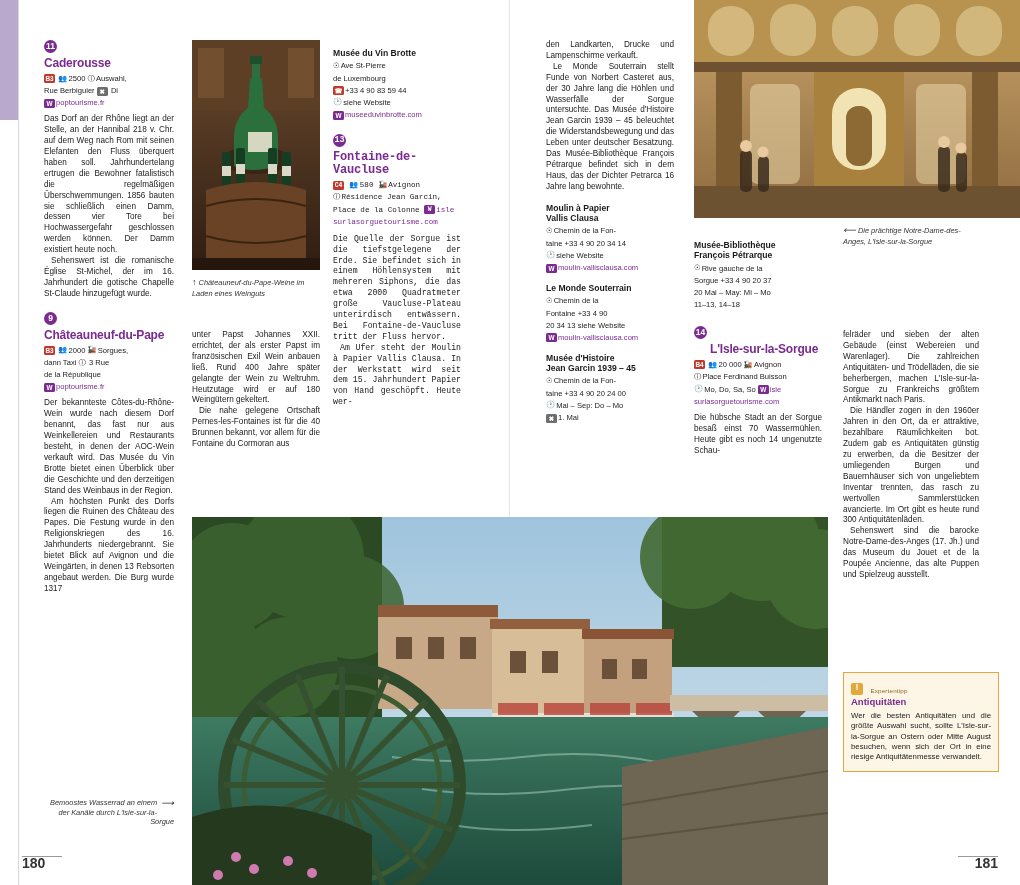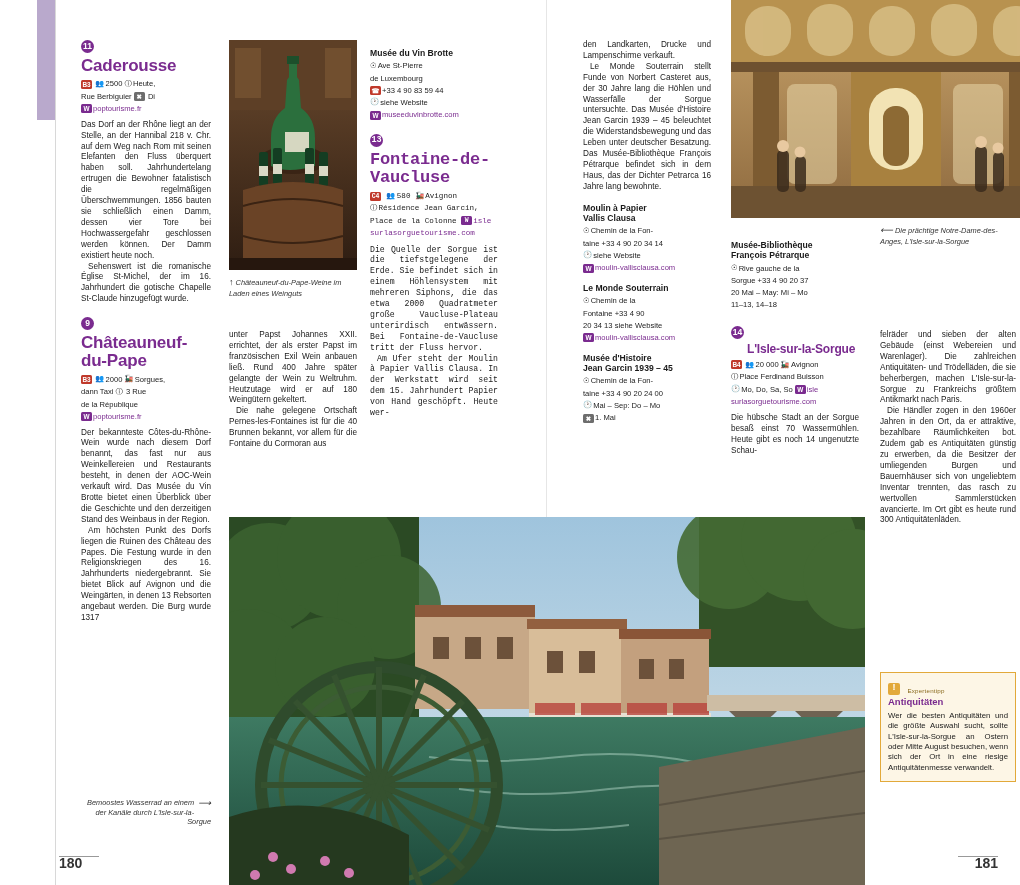--- a/index.html
+++ b/index.html
@@ -4,21 +4,21 @@
 <style>
   html,body{margin:0;padding:0;}
   body{
     width:1020px;height:885px;
     background:#ffffff;
     font-family:"Liberation Sans", sans-serif;
     color:#1a1a1a;
     overflow:hidden;
     position:relative;
   }
-  .page{position:absolute;inset:0;margin-left:37px;}
+  .page{position:absolute;inset:0;}
 
   
   .side-tab{
     position:absolute;left:0;top:0;width:18px;height:120px;background:#b9a9cc;
   }
   .side-rule{
     position:absolute;left:18px;top:0;width:1px;height:885px;background:#d8d8d8;
   }
 
   
@@ -29,21 +29,21 @@
   #col4{left:546px;width:128px;}
   #col5{left:694px;width:128px;}
   #col6{left:843px;width:136px;}
 
   .entry-num{
     display:inline-block;width:13px;height:13px;border-radius:50%;
     background:#7a2b8f;color:#fff;font-size:8.5px;line-height:13px;text-align:center;
     font-weight:bold;vertical-align:middle;margin-bottom:2px;
   }
   .place-title{
-    font-size:17px;font-weight:bold;color:#7a2b8f;line-height:1.08;margin:2px 0 3px 0;
+    font-size:12px;font-weight:bold;color:#7a2b8f;line-height:1.08;margin:2px 0 3px 0;
     letter-spacing:-.2px;
   }
   .place-title.small{font-size:12px;padding-left:16px;}
   .info-line{font-size:7.6px;line-height:1.45;color:#222;margin-bottom:1px;}
   .badge{
     display:inline-block;min-width:8px;padding:0 1.5px;background:#c0392b;color:#fff;
     font-size:6.4px;font-weight:bold;border-radius:1.5px;line-height:9px;height:9px;
     text-align:center;vertical-align:middle;margin-right:1px;
   }
   .badge.grey{background:#6d6d6d;}
@@ -60,21 +60,21 @@
   }
   .arrow-up{font-size:9px;}
   .arrow-r{font-size:9px;}
 
   
   .img{position:absolute;overflow:hidden;background:#888;}
   .img svg{display:block;width:100%;height:100%;}
 
   
   .tipbox{
-    position:absolute;left:843px;top:672px;width:136px;
+    position:absolute;left:843px;top:672px;width:156px;
     border:1px solid #e2a93a;background:#fdf6e6;padding:6px 7px 8px 7px;
     box-sizing:border-box;
   }
   .tip-ico{
     display:inline-block;width:12px;height:12px;background:#e2a93a;border-radius:2px;
     vertical-align:middle;margin-right:3px;position:relative;
   }
   .tip-ico:after{content:"!";position:absolute;left:0;right:0;top:-1px;color:#fff;font-size:9px;font-weight:bold;text-align:center;}
   .tip-kicker{font-size:6.2px;color:#8a6a1e;letter-spacing:.2px;}
   .tip-title{font-size:9.5px;font-weight:bold;color:#7a2b8f;line-height:1.05;}
@@ -100,21 +100,21 @@
   </div>
   <div class="gutter"></div>
 
   <div class="col" id="col1">
     <div>
       <span class="entry-num">11</span>
       <div class="place-title">Caderousse</div>
       <div class="info-line">
         <span class="badge">B3</span>
         <span class="gl">👥</span><span>2500</span>
-        <span class="gl">ⓘ</span><span>Heute,</span>
+        <span class="gl">ⓘ</span><span>Auswahl,</span>
       </div>
       <div class="info-line">
         Rue Berbiguier <span class="badge grey">✖</span> Di
       </div>
       <div class="info-line">
         <span class="badge purple">W</span><span class="web">poptourisme.fr</span>
       </div>
       <p class="body-p">Das Dorf an der Rhône liegt an der Stelle, an der Hannibal 218 v. Chr. auf dem Weg nach Rom mit seinen Elefanten den Fluss überquert haben soll. Jahrhundertelang ertrugen die Bewohner fatalistisch die regelmäßigen Überschwemmungen. 1856 bauten sie schließlich einen Damm, dessen vier Tore bei Hochwassergefahr geschlossen werden können. Der Damm existiert heute noch.</p>
       <p class="body-p ind">Sehenswert ist die romanische Église St-Michel, der im 16. Jahrhundert die gotische Chapelle St-Claude hinzugefügt wurde.</p>
     </div>
@@ -357,20 +357,21 @@
         <span class="badge purple">W</span><span class="web">isle</span>
       </div>
       <div class="info-line web">surlasorguetourisme.com</div>
       <p class="body-p">Die hübsche Stadt an der Sorgue besaß einst 70 Wassermühlen. Heute gibt es noch 14 ungenutzte Schau-</p>
     </div>
   </div>
 
   <div class="col" id="col6" style="top:330px;">
     <p class="body-p" style="margin-top:0;">felräder und sieben der alten Gebäude (einst Webereien und Warenlager). Die zahlreichen Antiquitäten- und Trödelläden, die sie beherbergen, machen L'Isle-sur-la-Sorgue zu Frankreichs größtem Antikmarkt nach Paris.</p>
     <p class="body-p ind">Die Händler zogen in den 1960er Jahren in den Ort, da er attraktive, bezahlbare Räumlichkeiten bot. Zudem gab es Antiquitäten günstig zu erwerben, da die Besitzer der umliegenden Burgen und Bauernhäuser sich von ungeliebtem Inventar trennten, das rasch zu wertvollen Sammlerstücken avancierte. Im Ort gibt es heute rund 300 Antiquitätenläden.</p>
+    <p class="body-p ind">Sehenswert sind die barocke Notre-Dame-des-Anges (17. Jh.) und das Museum du Jouet et de la Poupée Ancienne, das alte Puppen und Spielzeug ausstellt.</p>
   </div>
 
   <div class="tipbox">
     <div>
       <span class="tip-ico"></span>
       <span class="tip-kicker">Expertentipp</span>
       <div class="tip-title">Antiquitäten</div>
     </div>
     <div class="tip-body">Wer die besten Antiquitäten und die größte Auswahl sucht, sollte L'Isle-sur-la-Sorgue an Ostern oder Mitte August besuchen, wenn sich der Ort in eine riesige Antiquitätenmesse verwandelt.</div>
   </div>

